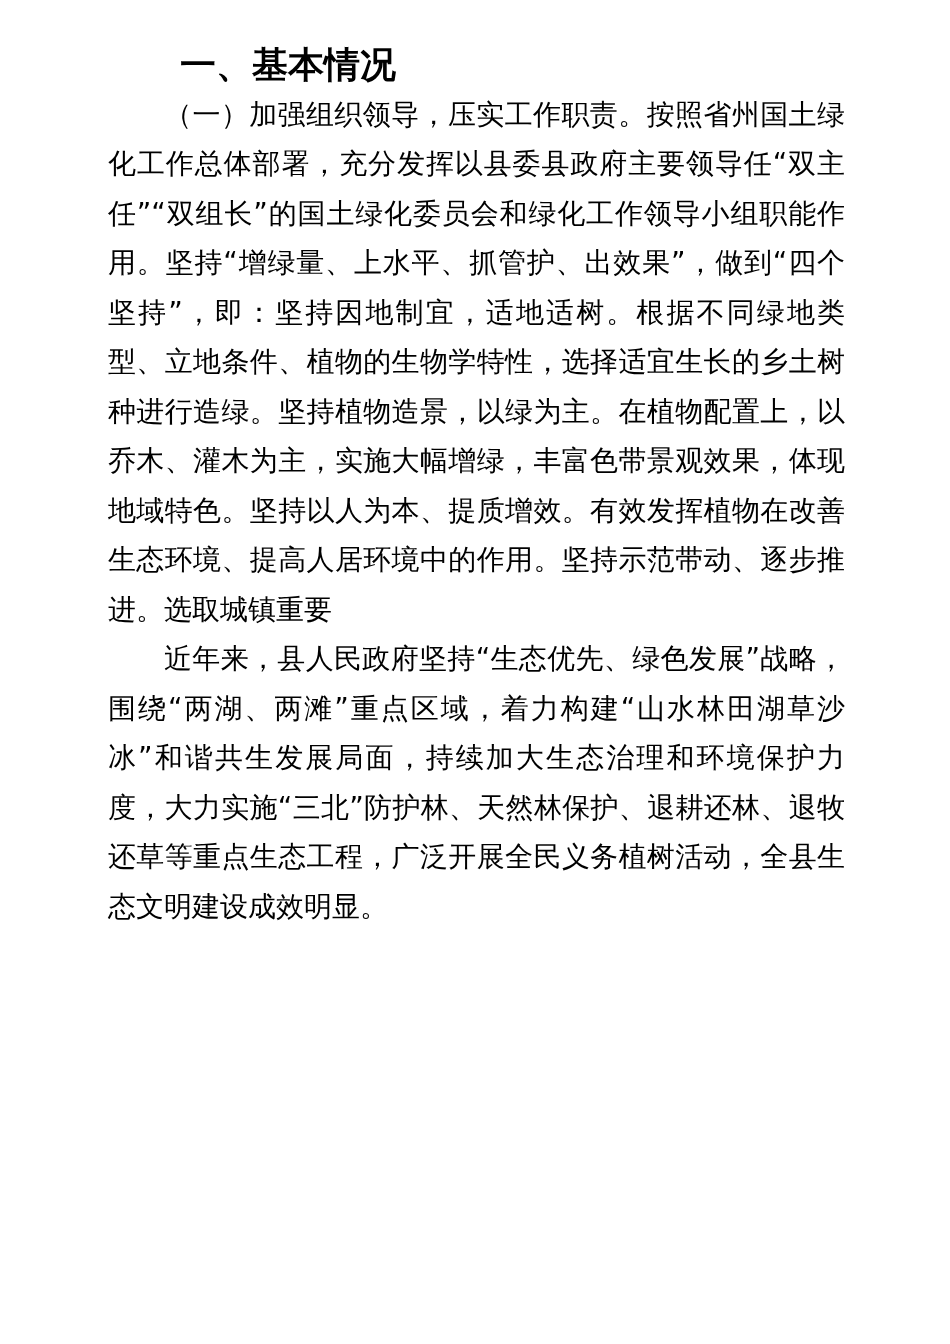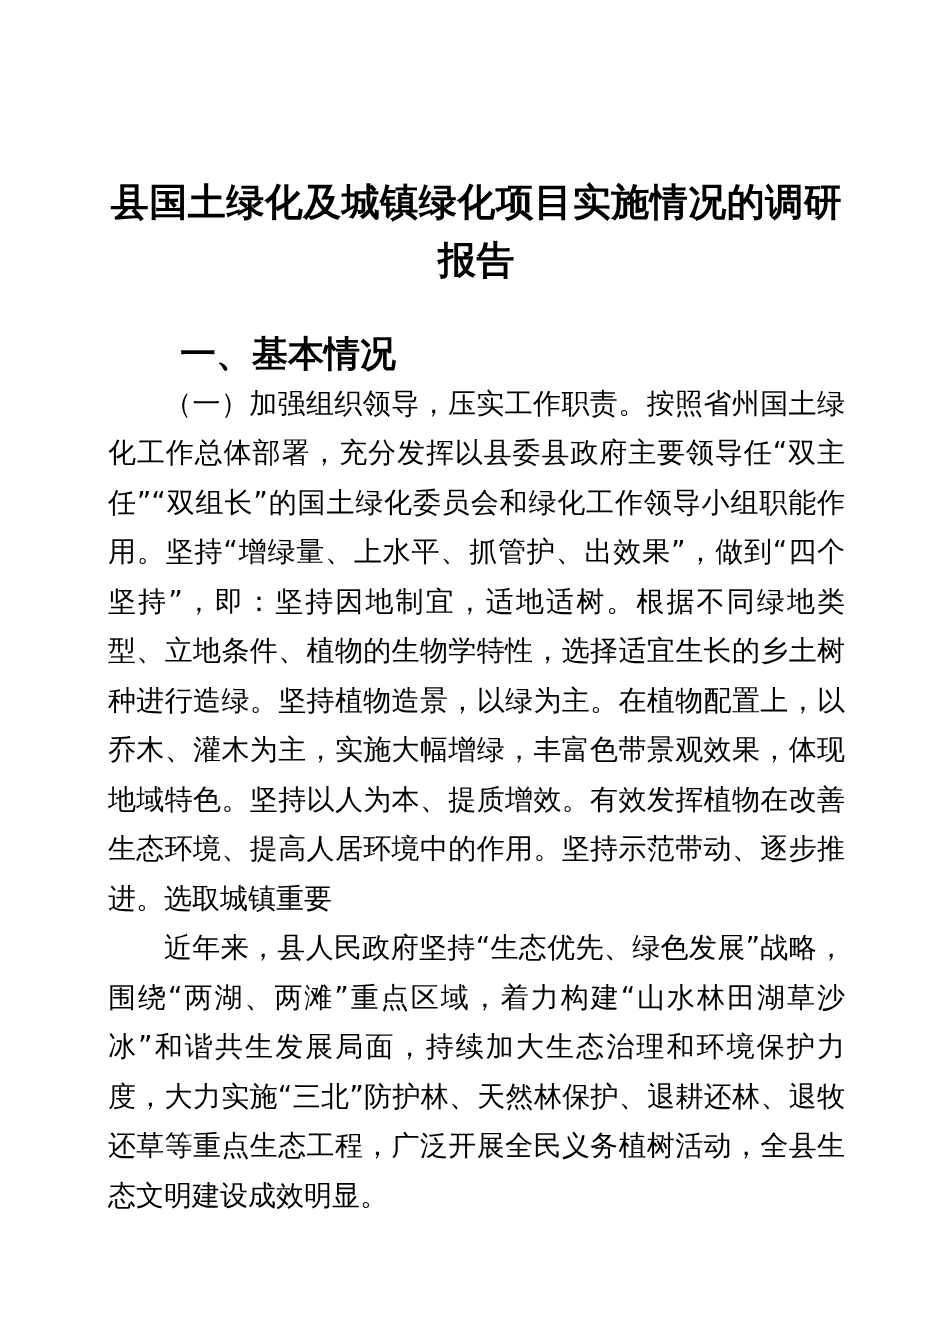--- a/index.html
+++ b/index.html
@@ -45,18 +45,17 @@
     text-justify: inter-character;
     word-break: break-all;
     overflow-wrap: break-word;
   }
 </style>
 </head>
 <body>
 
 <div class="page">
   <div class="content">
-    <h1 class="doc-title">县国土绿化及城镇绿化项目实施情况的调研报告</h1>
     <h2 class="section-heading">一、基本情况</h2>
     <p class="para">（一）加强组织领导，压实工作职责。按照省州国土绿化工作总体部署，充分发挥以县委县政府主要领导任“双主任”“双组长”的国土绿化委员会和绿化工作领导小组职能作用。坚持“增绿量、上水平、抓管护、出效果”，做到“四个坚持”，即：坚持因地制宜，适地适树。根据不同绿地类型、立地条件、植物的生物学特性，选择适宜生长的乡土树种进行造绿。坚持植物造景，以绿为主。在植物配置上，以乔木、灌木为主，实施大幅增绿，丰富色带景观效果，体现地域特色。坚持以人为本、提质增效。有效发挥植物在改善生态环境、提高人居环境中的作用。坚持示范带动、逐步推进。选取城镇重要</p>
     <p class="para">近年来，县人民政府坚持“生态优先、绿色发展”战略，围绕“两湖、两滩”重点区域，着力构建“山水林田湖草沙冰”和谐共生发展局面，持续加大生态治理和环境保护力度，大力实施“三北”防护林、天然林保护、退耕还林、退牧还草等重点生态工程，广泛开展全民义务植树活动，全县生态文明建设成效明显。</p>
   </div>
 </div>
 
 </body></html>

